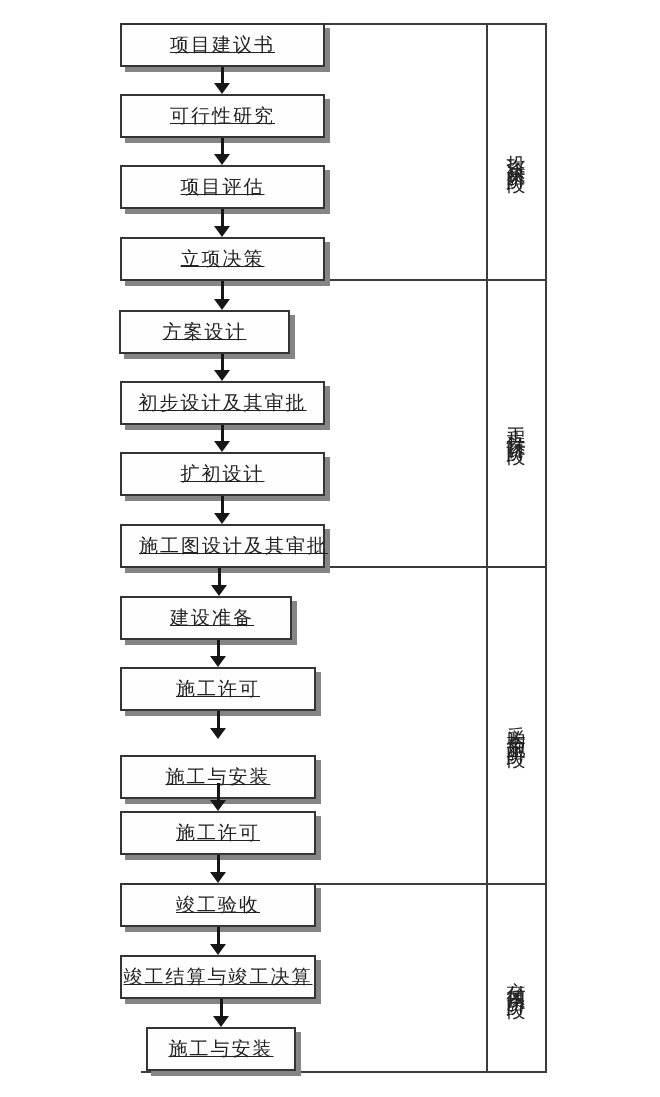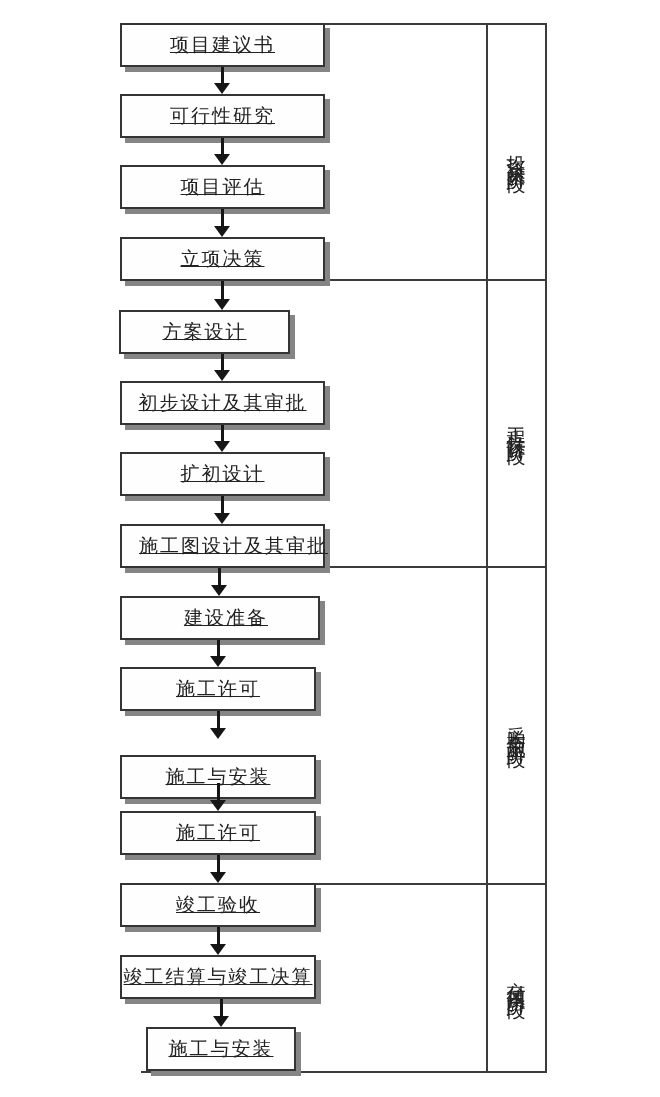--- a/index.html
+++ b/index.html
@@ -111,21 +111,21 @@
   </div>
   <div class="node" style="top:381px;left:120px;width:205px;">
     <span class="node-label">初步设计及其审批</span>
   </div>
   <div class="node" style="top:452px;left:120px;width:205px;">
     <span class="node-label">扩初设计</span>
   </div>
   <div class="node" style="top:524px;left:120px;width:205px;padding-left:22px;">
     <span class="node-label">施工图设计及其审批</span>
   </div>
-  <div class="node" style="top:596px;left:120px;width:200px;padding-left:12px;">
+  <div class="node" style="top:596px;left:120px;width:172px;padding-left:12px;">
     <span class="node-label">建设准备</span>
   </div>
   <div class="node" style="top:667px;left:120px;width:196px;">
     <span class="node-label">施工许可</span>
   </div>
   <div class="node" style="top:739px;left:120px;width:196px;margin-top:16px;">
     <span class="node-label">施工与安装</span>
   </div>
   <div class="node" style="top:811px;left:120px;width:196px;">
     <span class="node-label">施工许可</span>

